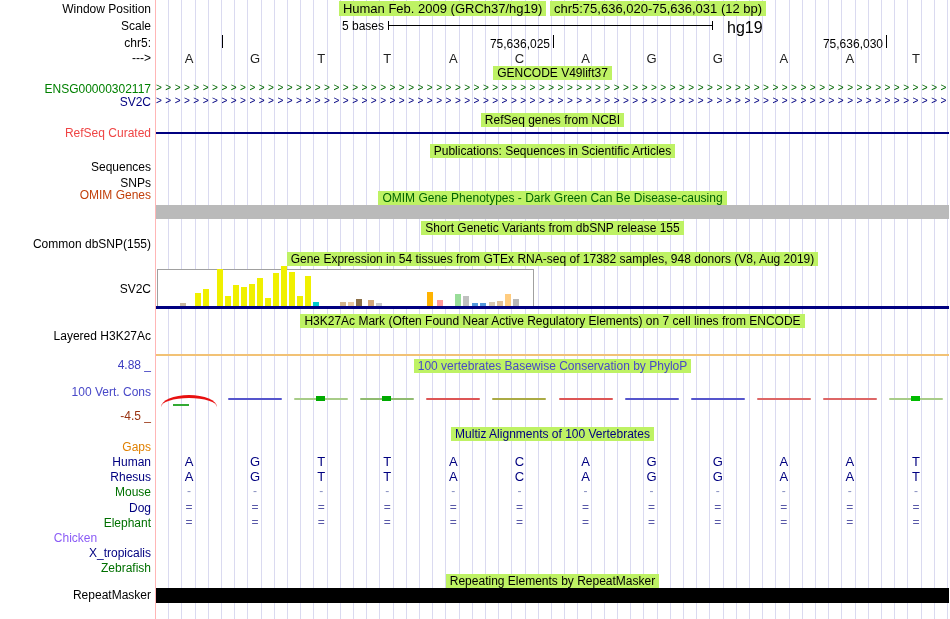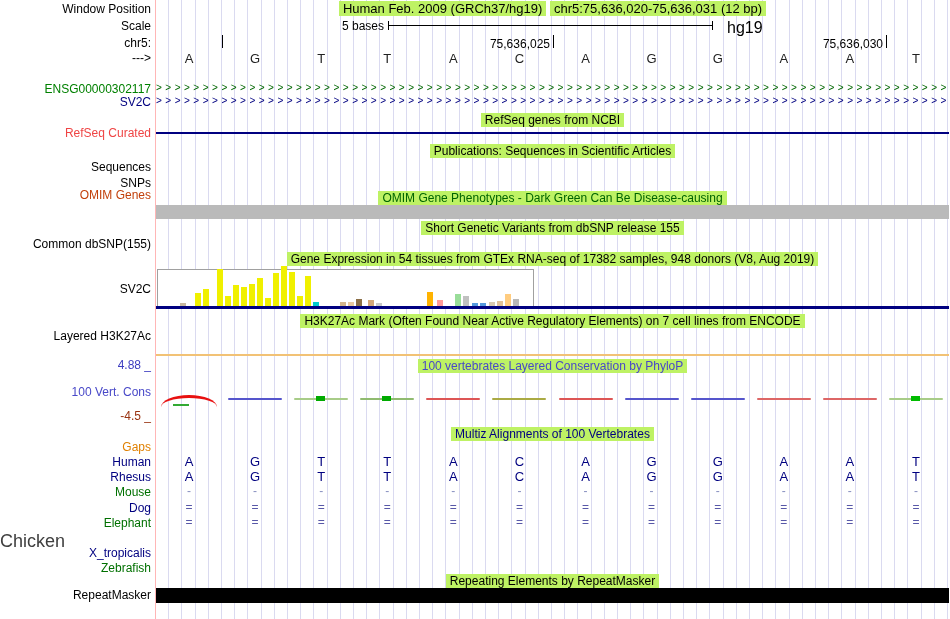--- a/index.html
+++ b/index.html
@@ -33,20 +33,21 @@
   <div class="tick" style="left:388px;top:21px;height:9px"></div>
   <div class="tick" style="left:712px;top:21px;height:9px"></div>
   <div style="left:727px;top:19px;font-size:16px">hg19</div>
 
   <div class="lbl" style="top:37px">chr5:</div>
   <div id="ruler-layer"></div>
 
   <div class="lbl" style="top:52px">---&gt;</div>
   <div id="sequence-layer"></div>
 
+  <div class="ctitle" style="top:67px"><span>GENCODE V49lift37</span></div>
   <div id="gencode-layer"></div>
 
   <div class="ctitle" style="top:114px"><span>RefSeq genes from NCBI</span></div>
   <div class="lbl" style="top:127px;color:#ef4444">RefSeq Curated</div>
   <div style="left: 156px; top: 132px; width: 793px; height: 2px; background: rgb(0, 0, 128);"></div>
 
   <div class="ctitle" style="top:145px"><span>Publications: Sequences in Scientific Articles</span></div>
   <div class="lbl" style="top:161px">Sequences</div>
   <div class="lbl" style="top:177px">SNPs</div>
 
@@ -93,21 +94,21 @@
       <div style="position: absolute; left: 505px; top: 294px; width: 6px; height: 12px; background: rgb(255, 204, 128);"></div>
       <div style="position: absolute; left: 513px; top: 299px; width: 6px; height: 7px; background: rgb(184, 184, 184);"></div>
     </div>
   <div style="left: 156px; top: 306px; width: 793px; height: 3px; background: rgb(0, 0, 128);"></div>
 
   <div class="ctitle" style="top:315px"><span>H3K27Ac Mark (Often Found Near Active Regulatory Elements) on 7 cell lines from ENCODE</span></div>
   <div class="lbl" style="top:330px">Layered H3K27Ac</div>
   <div style="left: 156px; top: 354px; width: 793px; height: 2px; background: rgb(242, 194, 117);"></div>
 
   <div class="lbl" style="top:359px;color:#3c3cc0">4.88 _</div>
-  <div class="ctitle" style="top:360px;color:#4848c8"><span>100 vertebrates Layered Conservation by PhyloP</span></div>
+  <div class="ctitle" style="top:360px;color:#4848c8"><span>100 vertebrates Basewise Conservation by PhyloP</span></div>
   <div class="lbl" style="top:386px;color:#4848c8">100 Vert. Cons</div>
   <div id="conservation-layer">
       <div style="position: absolute; left: 161.042px; top: 395px; width: 56px; height: 9px; border-top: 3px solid rgb(232, 16, 16); border-radius: 50% 50% 0px 0px / 100% 100% 0px 0px;"></div>
       <div style="position: absolute; left: 173.042px; top: 404px; width: 16px; height: 2px; background: rgb(51, 170, 51);"></div>
       <div style="position: absolute; left: 228.125px; top: 398px; width: 54px; height: 2px; border-radius: 2px; background: rgb(85, 85, 204);"></div>
       <div style="position: absolute; left: 294.208px; top: 398px; width: 54px; height: 2px; border-radius: 2px; background: rgb(168, 204, 136);"></div>
       <div style="position: absolute; left: 316.208px; top: 396px; width: 9px; height: 5px; background: rgb(0, 170, 0);"></div>
       <div style="position: absolute; left: 360.292px; top: 398px; width: 54px; height: 2px; border-radius: 2px; background: rgb(144, 187, 112);"></div>
       <div style="position: absolute; left: 382.292px; top: 396px; width: 9px; height: 5px; background: rgb(0, 170, 0);"></div>
       <div style="position: absolute; left: 426.375px; top: 398px; width: 54px; height: 2px; border-radius: 2px; background: rgb(221, 85, 85);"></div>
@@ -183,21 +184,21 @@
       <div style="position: absolute; left: 288.167px; top: 515px; width: 66.0833px; text-align: center; font-size: 12px; color: rgb(88, 88, 168);">=</div>
       <div style="position: absolute; left: 354.25px; top: 515px; width: 66.0833px; text-align: center; font-size: 12px; color: rgb(88, 88, 168);">=</div>
       <div style="position: absolute; left: 420.333px; top: 515px; width: 66.0833px; text-align: center; font-size: 12px; color: rgb(88, 88, 168);">=</div>
       <div style="position: absolute; left: 486.417px; top: 515px; width: 66.0833px; text-align: center; font-size: 12px; color: rgb(88, 88, 168);">=</div>
       <div style="position: absolute; left: 552.5px; top: 515px; width: 66.0833px; text-align: center; font-size: 12px; color: rgb(88, 88, 168);">=</div>
       <div style="position: absolute; left: 618.583px; top: 515px; width: 66.0833px; text-align: center; font-size: 12px; color: rgb(88, 88, 168);">=</div>
       <div style="position: absolute; left: 684.667px; top: 515px; width: 66.0833px; text-align: center; font-size: 12px; color: rgb(88, 88, 168);">=</div>
       <div style="position: absolute; left: 750.75px; top: 515px; width: 66.0833px; text-align: center; font-size: 12px; color: rgb(88, 88, 168);">=</div>
       <div style="position: absolute; left: 816.833px; top: 515px; width: 66.0833px; text-align: center; font-size: 12px; color: rgb(88, 88, 168);">=</div>
       <div style="position: absolute; left: 882.917px; top: 515px; width: 66.0833px; text-align: center; font-size: 12px; color: rgb(88, 88, 168);">=</div>
-      <div style="position: absolute; left: 0px; top: 531px; width: 151px; text-align: left; font-size: 18px; color: #404040; white-space: nowrap;">Chicken</div>
+      <div style="position: absolute; left: 0px; top: 531px; width: 151px; text-align: center; font-size: 12px; color: #8b5cf6; white-space: nowrap;">Chicken</div>
       <div style="position: absolute; left: 0px; top: 546px; width: 151px; text-align: right; font-size: 12px; color: rgb(0, 0, 128); white-space: nowrap;">X_tropicalis</div>
       <div style="position: absolute; left: 0px; top: 561px; width: 151px; text-align: right; font-size: 12px; color: rgb(0, 112, 0); white-space: nowrap;">Zebrafish</div>
     </div>
 
   <div class="ctitle" style="top:575px"><span>Repeating Elements by RepeatMasker</span></div>
   <div style="left: 156px; top: 588px; width: 793px; height: 15px; background: rgb(0, 0, 0);"></div>
   <div class="lbl" style="top:589px">RepeatMasker</div>
 <div style="position: absolute; left: 222px; top: 35px; width: 1px; height: 13px; background: rgb(0, 0, 0);"></div>
     <div style="position: absolute; left: 458px; top: 37px; width: 92px; text-align: right; font-size: 12px;">75,636,025</div>
     <div style="position: absolute; left: 553px; top: 35px; width: 1px; height: 13px; background: rgb(0, 0, 0);"></div>

